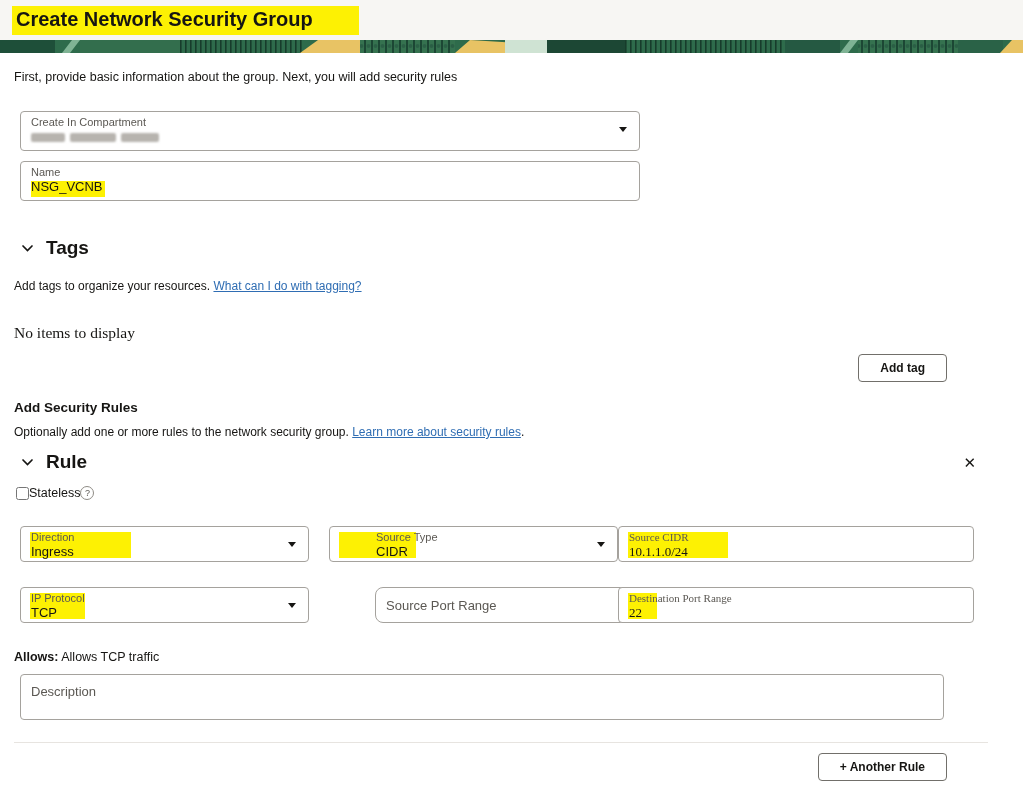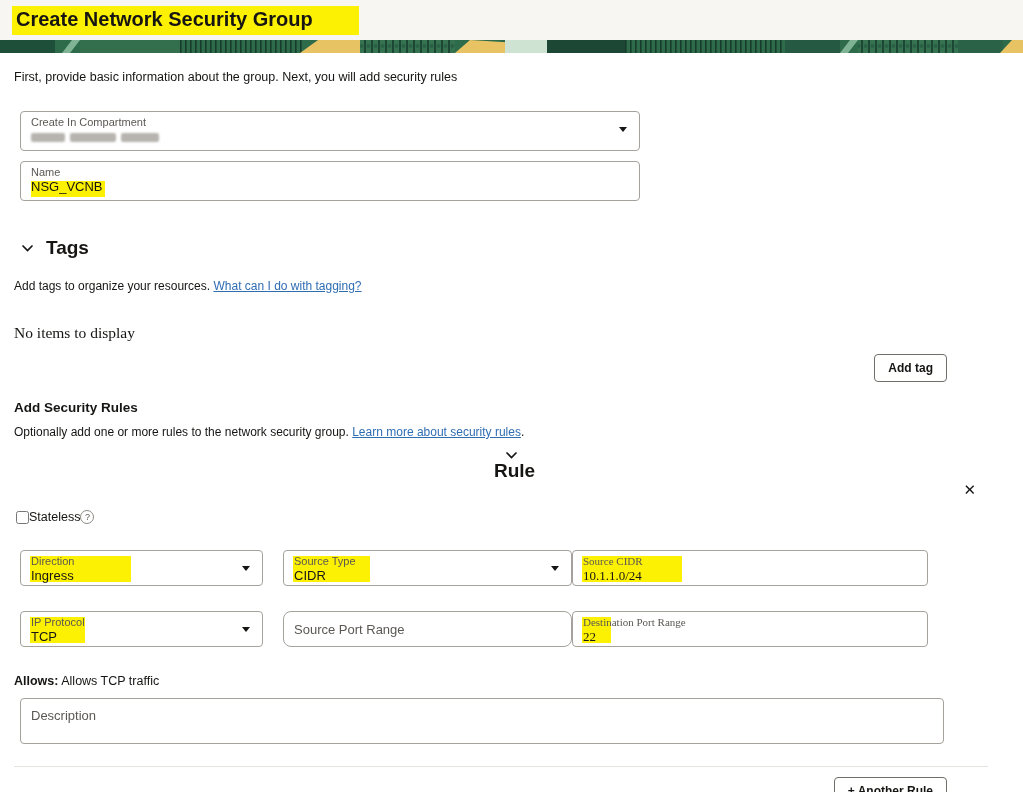--- a/index.html
+++ b/index.html
@@ -35,35 +35,35 @@
 
   .section-head{display:flex;align-items:center;margin-top:36px;}
   .chev{width:26px;display:flex;justify-content:center;cursor:pointer;}
   .section-title{font-size:19px;font-weight:bold;margin-left:6px;}
   .body-text{margin:20px 0 0 0;font-size:12px;}
   a.lnk{color:var(--link-color);text-decoration:underline;cursor:pointer;}
   .no-items{margin:31px 0 0 0;font-family:"Liberation Serif",serif;font-size:15.5px;}
 
   .btn{display:inline-block;border:1px solid #716f6a;border-radius:4px;background:#fff;
     font-family:inherit;font-size:12px;font-weight:bold;color:var(--text-color);
-    padding:6px 13px;cursor:pointer;}
+    padding:6px 21px;cursor:pointer;}
   .addtag-row{display:flex;justify-content:flex-end;margin:12px 62px 0 0;}
 
   .subhead{margin:18px 0 0 0;font-size:13.5px;font-weight:bold;}
-  .rule-head{display:flex;align-items:center;margin-top:12px;flex-direction:column;}
+  .rule-head{display:flex;align-items:center;margin-top:12px;}
   .close-x{margin-left:auto;margin-right:33px;font-size:15px;line-height:15px;cursor:pointer;color:var(--text-color);}
 
   .stateless-row{display:flex;align-items:center;margin:13px 0 0 2px;font-size:12.5px;}
   .stateless-row input{width:13px;height:13px;margin:0;}
   .help-ic{width:14px;height:14px;border:1px solid #8f8c86;border-radius:50%;color:var(--label-color);
     font-size:9px;display:inline-flex;align-items:center;justify-content:center;cursor:pointer;}
 
   .frow{display:flex;margin-left:6px;}
-  .frow .c1{width:243px;}
-  .frow .c2{width:289px;margin-left:20px;}
+  .frow .c1{width:289px;}
+  .frow .c2{width:289px;margin-left:20px;padding-left:46px;}
   .frow .c3{width:356px;font-family:Liberation Serif, serif;}
   .frow .field{height:36px;}
   .row1{margin-top:26px;}
   .row2{margin-top:25px;}
   .select{cursor:pointer;}
 
   input.plain{width:289px;height:36px;border:1px solid var(--border-color);border-radius:8px;
     padding:0 10px;font-family:inherit;font-size:13px;color:var(--text-color);outline:none;}
   input.plain::placeholder{color:var(--label-color);opacity:1;}
 

